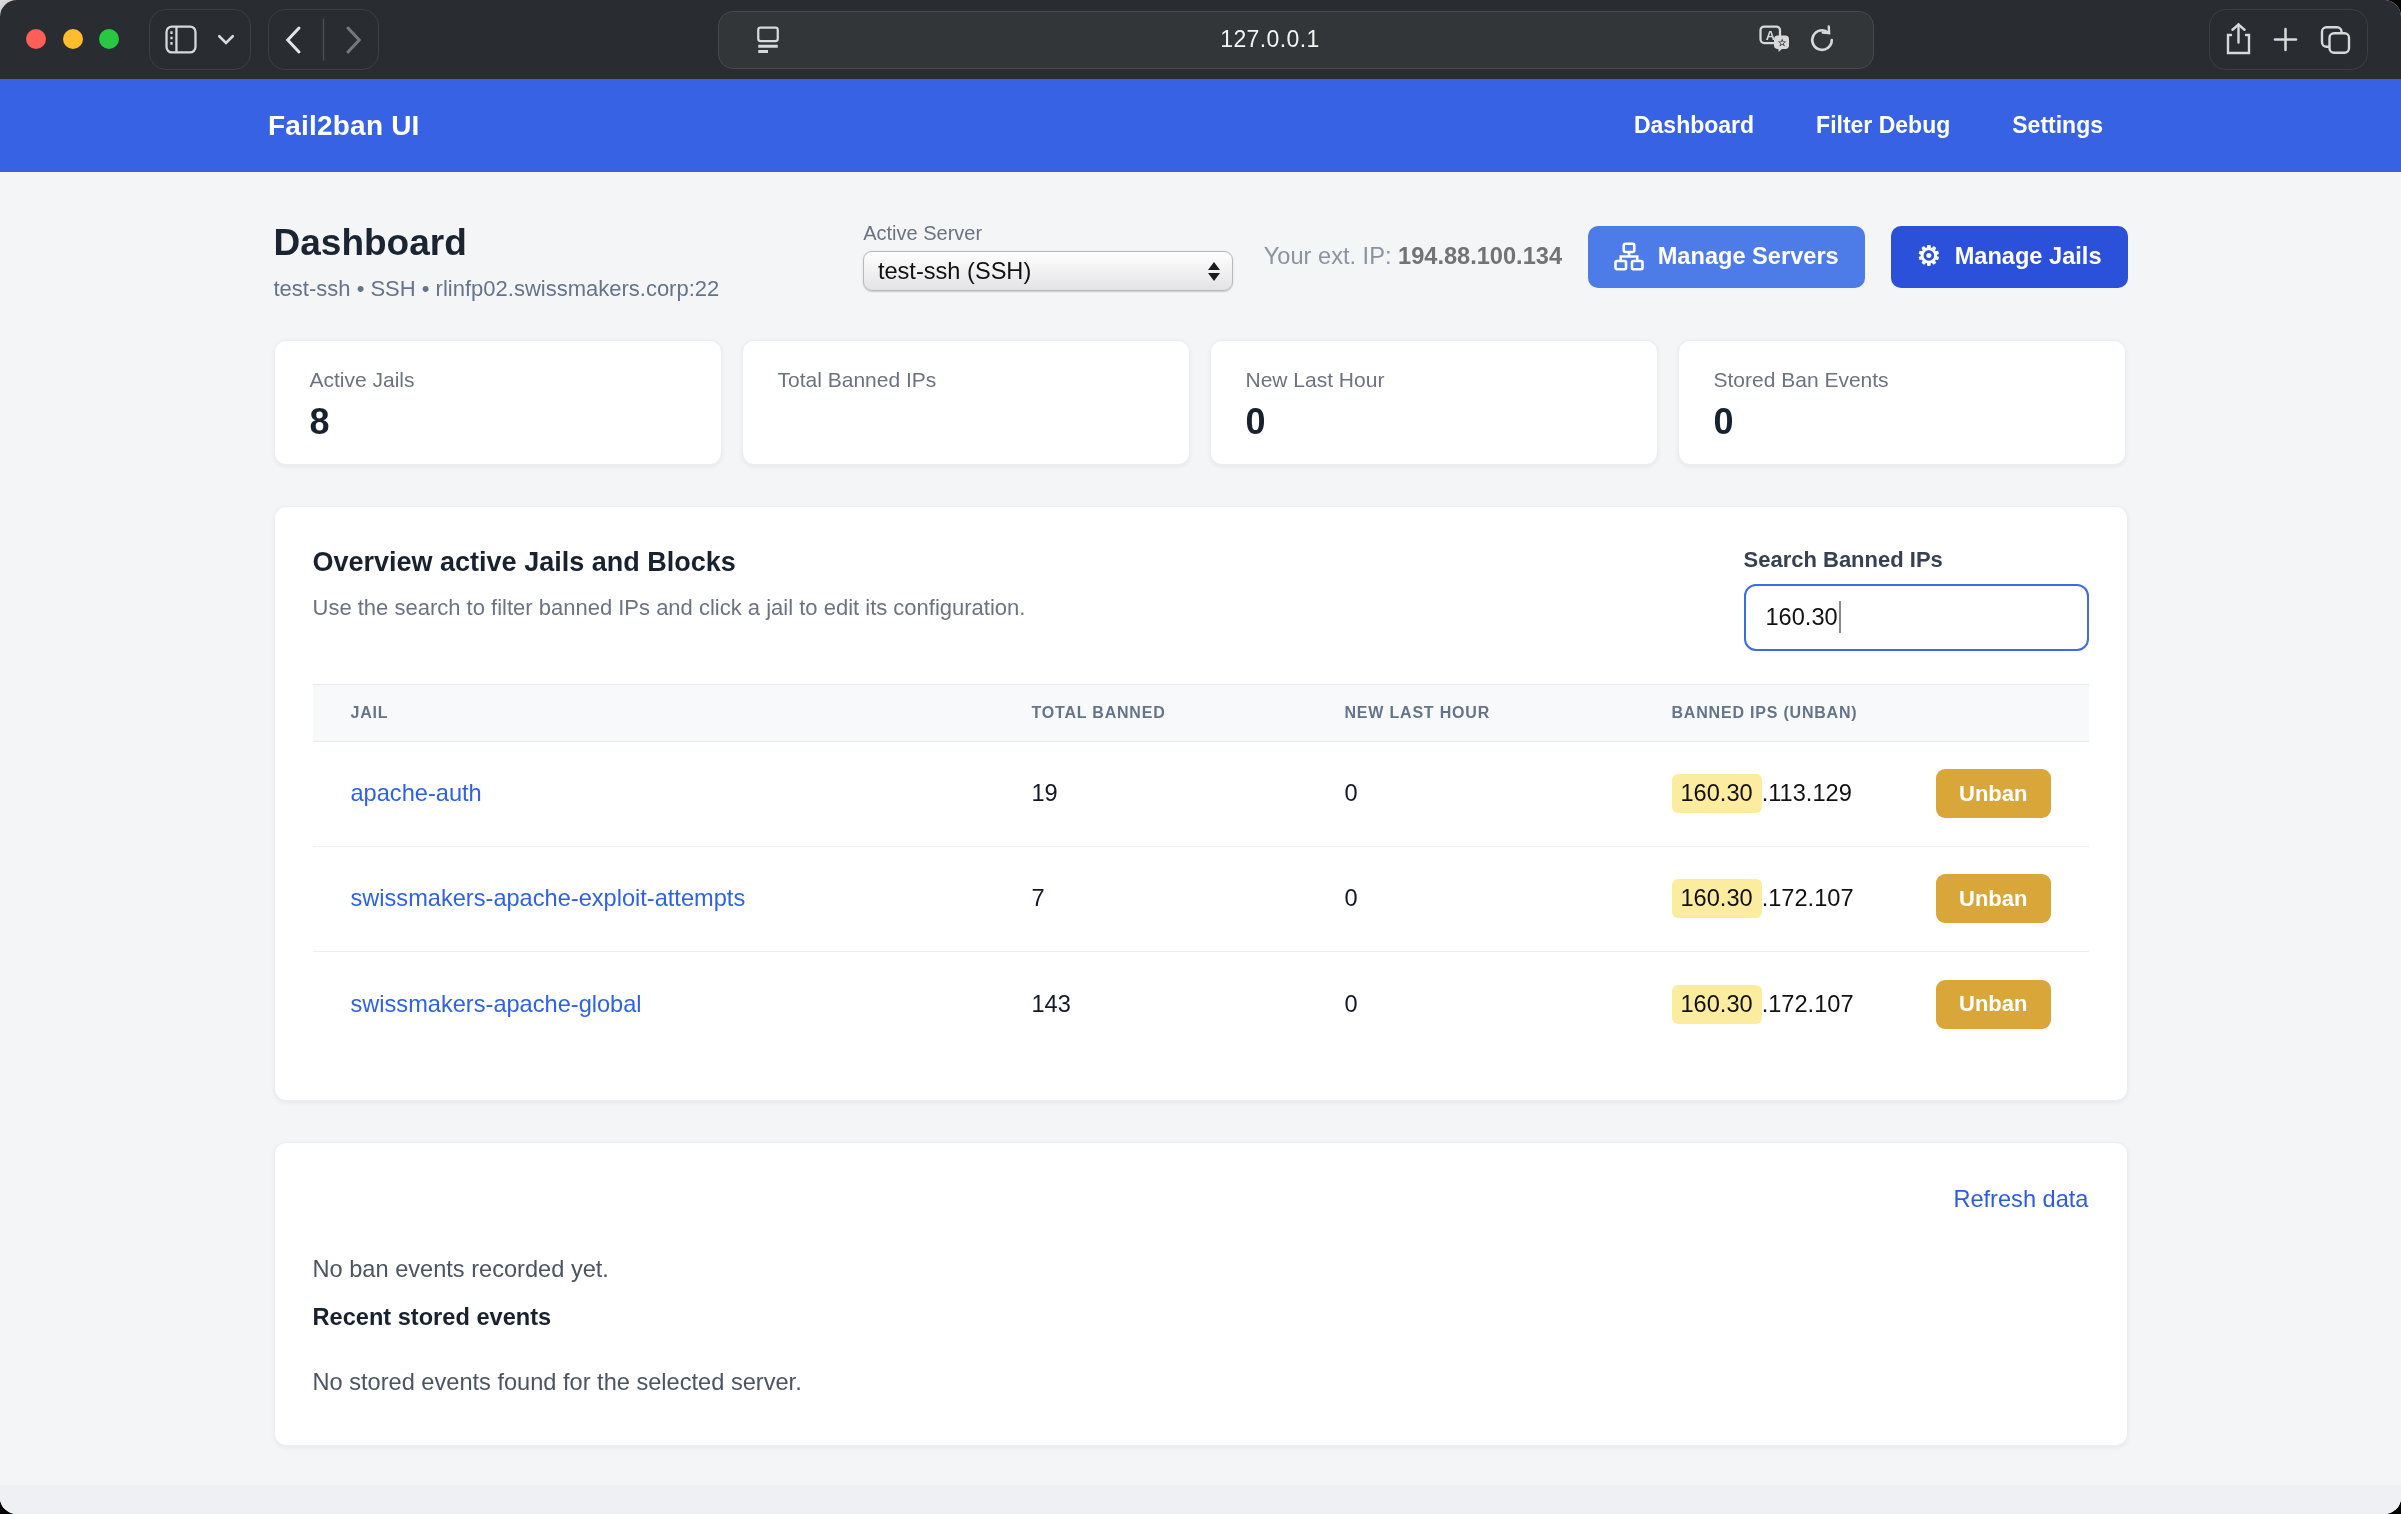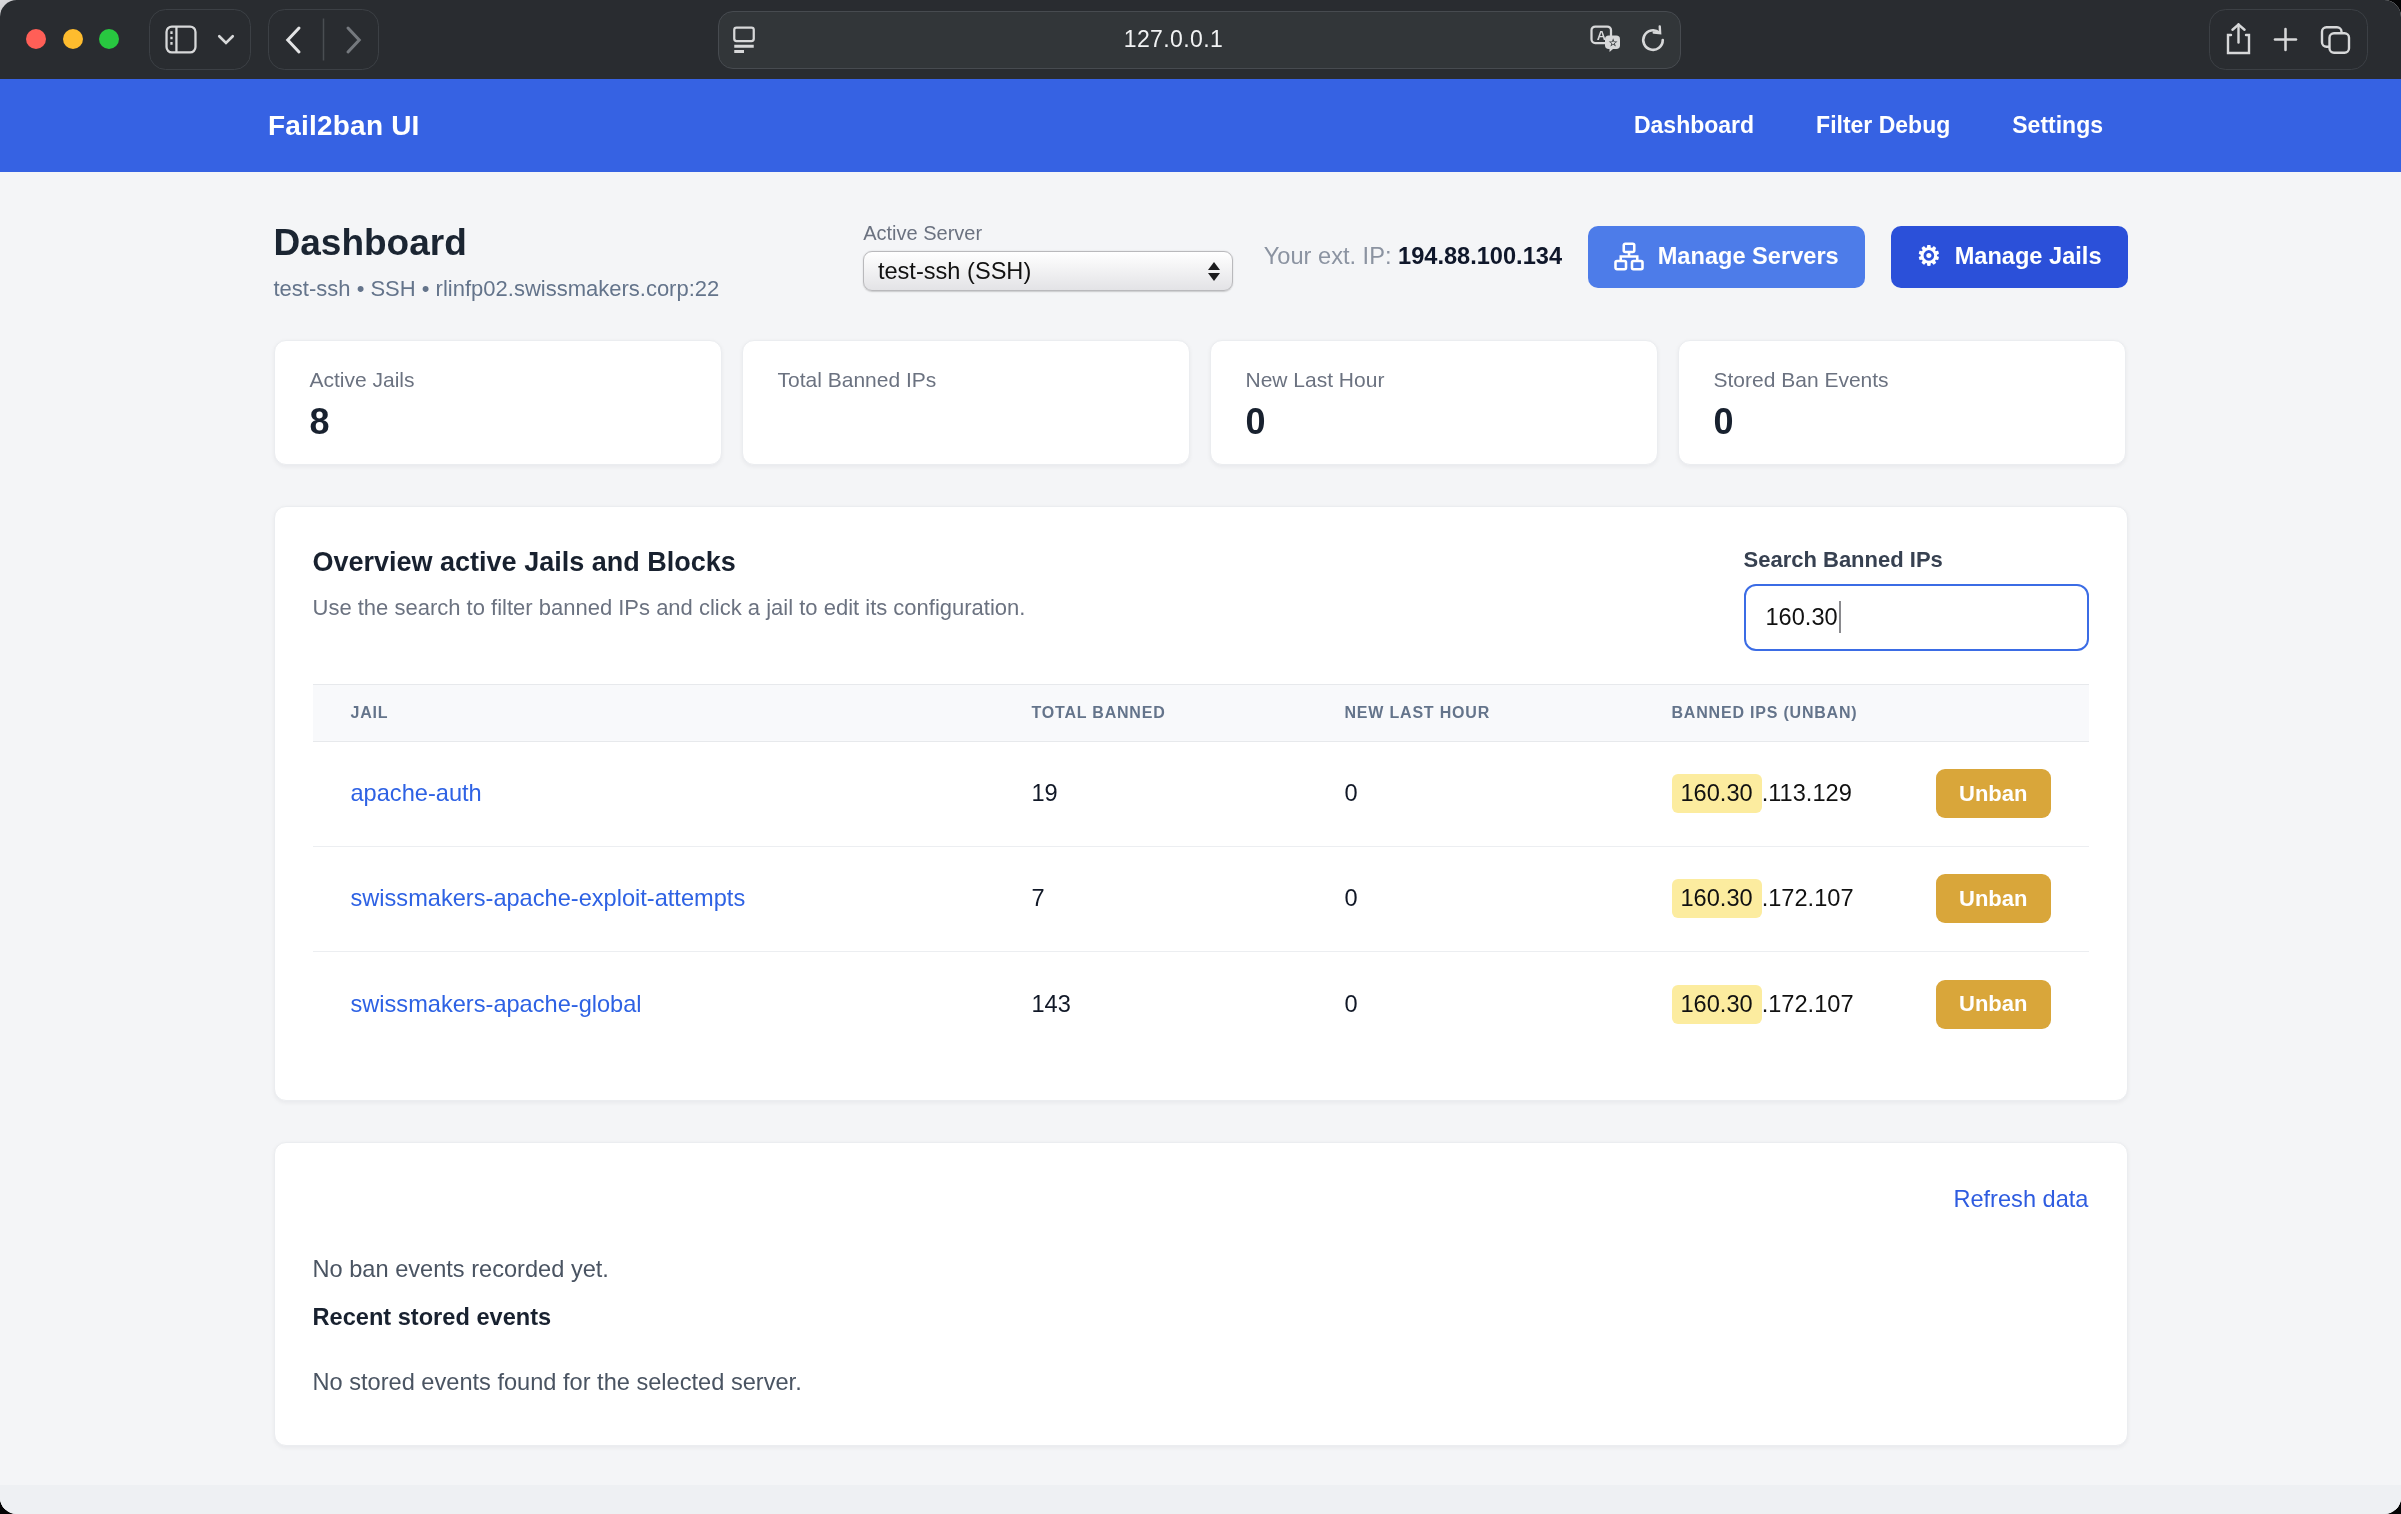--- a/index.html
+++ b/index.html
@@ -16,23 +16,23 @@
   .traffic { position:absolute; left:26px; top:29px; display:flex; gap:16.7px; }
   .light { width:20px; height:20px; border-radius:50%; }
   .light.red{background:#ff5f57;} .light.yellow{background:#febc2e;} .light.green{background:#28c840;}
   .chrome-btn-group { position:absolute; top:9px; height:61px; display:flex; align-items:center;
                       border:1.5px solid #3c4045; border-radius:16.7px; padding:0 15px; gap:20px; }
   .grp-sidebar { left:149px; }
   .grp-nav { left:268px; border-color:#3c4045; }
   .grp-right { right:33px; }
   .chrome-icon { display:flex; align-items:center; justify-content:center; color:#d7d8d9; }
   .chev-dim { color:#75797e; }
-  .urlbar { position:absolute; left:718px; top:10.7px; width:963px; height:58px;
+  .urlbar { position:absolute; left:718px; top:10.7px; width:1156px; height:58px;
             background:#323639; border:1.5px solid #474b50; border-radius:15px;
-            display:flex; align-items:center; padding:0 12px; }
+            display:flex; align-items:center; padding:0 36px; }
   .urlbar .addr { flex:1; text-align:center; color:#f2f3f4; font-size:23px; letter-spacing:0.4px; }
   .url-right { display:flex; gap:15px; align-items:center; }
 
   
   .navbar { height:93px; background:#3662e3; display:flex; align-items:center; }
   .brand { margin-left:268px; color:#ffffff; font-size:28px; font-weight:bold; letter-spacing:0.2px; }
   .nav-links { margin-left:auto; margin-right:298px; display:flex; gap:62px; }
   .nav-link { color:#ffffff; font-size:23px; font-weight:600; cursor:pointer; }
 
   
@@ -47,21 +47,21 @@
   .server-label { font-size:20px; color:#6b7280; margin-bottom:6px; }
   .mac-select { width:370px; height:40px; border:1.1px solid #b9b9bc; border-radius:9px;
                 background:linear-gradient(#ffffff,#e3e3e6); box-shadow:0 0.8px 1.5px rgba(0,0,0,.18);
                 display:flex; align-items:center; padding:0 12px 0 13.7px; cursor:pointer; }
   .mac-select .sel-text { font-size:23.6px; color:#111; flex:1; }
   .sel-arrows { display:flex; flex-direction:column; gap:3px; }
   .sel-arrows .tri { width:0; height:0; border-left:6.8px solid transparent; border-right:6.8px solid transparent; }
   .tri.up { border-bottom:8.4px solid #1c1c1e; }
   .tri.down { border-top:8.4px solid #1c1c1e; }
   .extip { font-size:23.6px; color:#8b93a1; white-space:nowrap; }
-  .extip .ip { color:#0f172a; font-weight:600; }
+  .extip .ip { color:#737373; font-weight:600; }
   .btn { height:62px; border:none; border-radius:10px; display:flex; align-items:center;
          gap:13.7px; padding:0 26px; color:#fff; font-size:23.6px; font-weight:600;
          font-family:"Liberation Sans",sans-serif; cursor:pointer; }
   .btn-servers { background:#4d7ce9; }
   .btn-jails { background:#2b50d9; }
   .btn .gear-glyph { font-size:27px; line-height:1; }
 
   
   .stats { display:flex; gap:20px; margin-top:38px; }
   .stat-card { width:448px; height:125px; background:#fff; border:0.8px solid #ebedf0;

